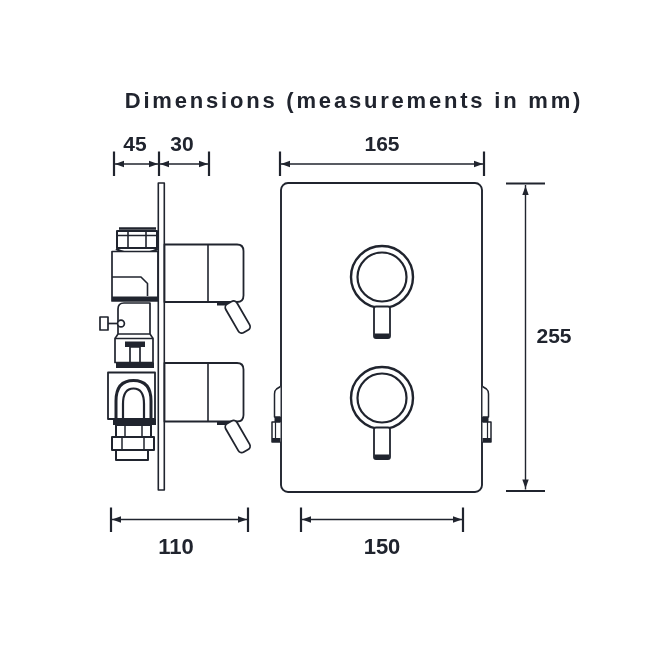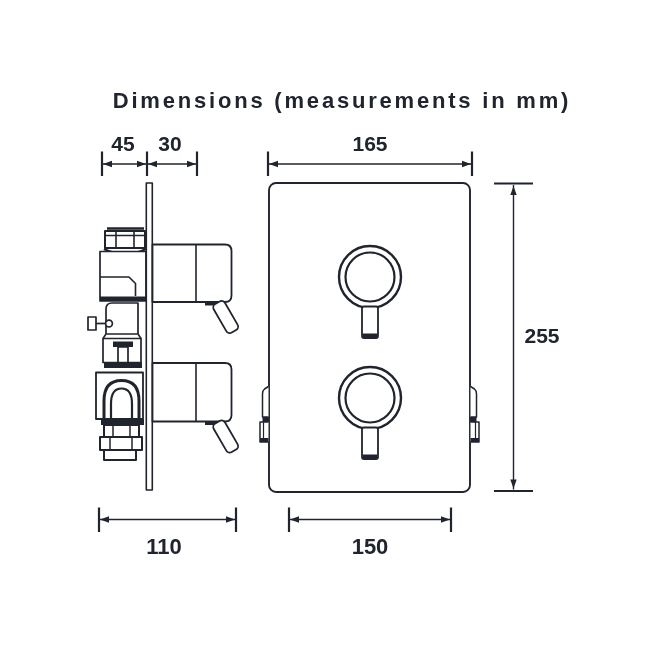--- a/index.html
+++ b/index.html
@@ -3,20 +3,21 @@
 <meta charset="utf-8">
 <style>
   :root { --ink: #20242e; --bg: #ffffff; }
   html, body { margin: 0; padding: 0; background: var(--bg); }
   .canvas {
     position: relative;
     width: 580px; height: 650px;
     background: var(--bg);
     font-family: "Liberation Sans", sans-serif;
     overflow: hidden;
+    padding-left: 12px;
   }
   svg { display: block; }
   svg .ln   { stroke: var(--ink); fill: none; stroke-linejoin: round; }
   svg .wfill{ stroke: var(--ink); fill: #ffffff; stroke-linejoin: round; }
   svg .dark { fill: var(--ink); stroke: none; }
   svg .arrow{ fill: var(--ink); stroke: none; }
   svg text {
     fill: var(--ink); stroke: none;
     font-family: "Liberation Sans", sans-serif;
     font-weight: 700;

